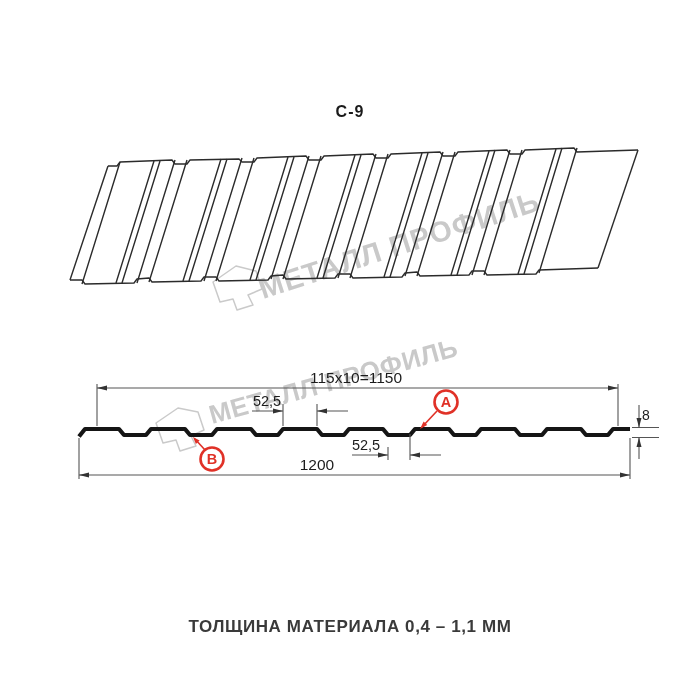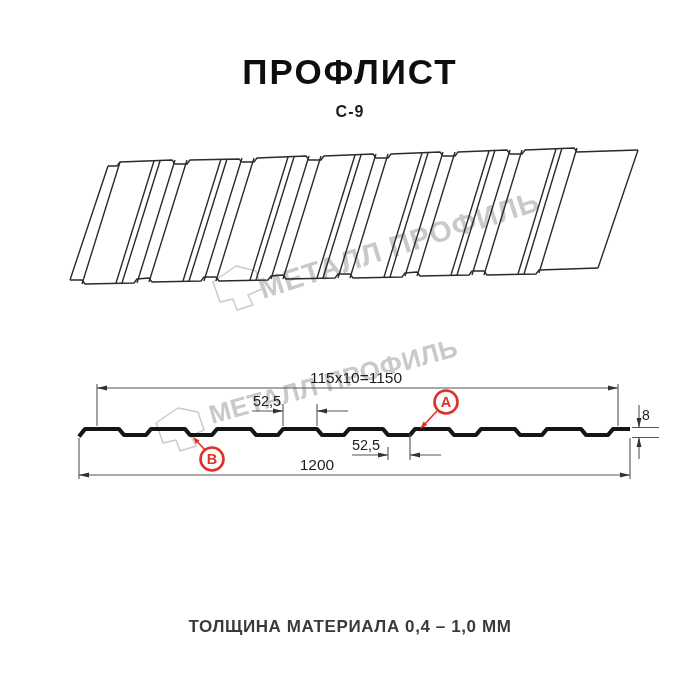--- a/index.html
+++ b/index.html
@@ -23,21 +23,20 @@
   .redthin{stroke:#e03127;fill:none;stroke-width:1.6;}
   .redfill{fill:#e03127;stroke:none;}
   .redtxt{fill:#e03127;font-weight:700;font-size:14.5px;
           font-family:"Liberation Sans",sans-serif;text-anchor:middle;}
 </style>
 </head>
 <body>
 
 <div class="page">
 
-  <div class="title">ПРОФЛИСТ</div>
   <div class="subtitle">С-9</div>
 
   <svg width="700" height="700" viewBox="0 0 700 700">
 
     <g>
       <path class="wmlogo" d="M236,266 L213,282 L220,302 L233,299 L237,310 L253,305 L248,295 L262,289 L256,271 Z"></path>
       <text class="wm" transform="translate(263,299) rotate(-17.8)" font-size="29" letter-spacing="1">МЕТАЛЛ ПРОФИЛЬ</text>
     </g>
 
     <g>
@@ -106,14 +105,14 @@
 
       <g>
         <path class="redthin" d="M205,450 L195,439"></path>
         <path class="redfill" d="M193,437 L199.6,440.5 L195.9,443.9 Z"></path>
         <circle class="red" cx="212" cy="459" r="11.5"></circle>
         <text class="redtxt" x="212" y="464">B</text>
       </g>
     </g>
   </svg>
 
-  <div class="caption">ТОЛЩИНА МАТЕРИАЛА 0,4 – 1,0 ММ</div>
+  <div class="caption">ТОЛЩИНА МАТЕРИАЛА 0,4 – 1,1 ММ</div>
 </div>
 
 </body></html>

